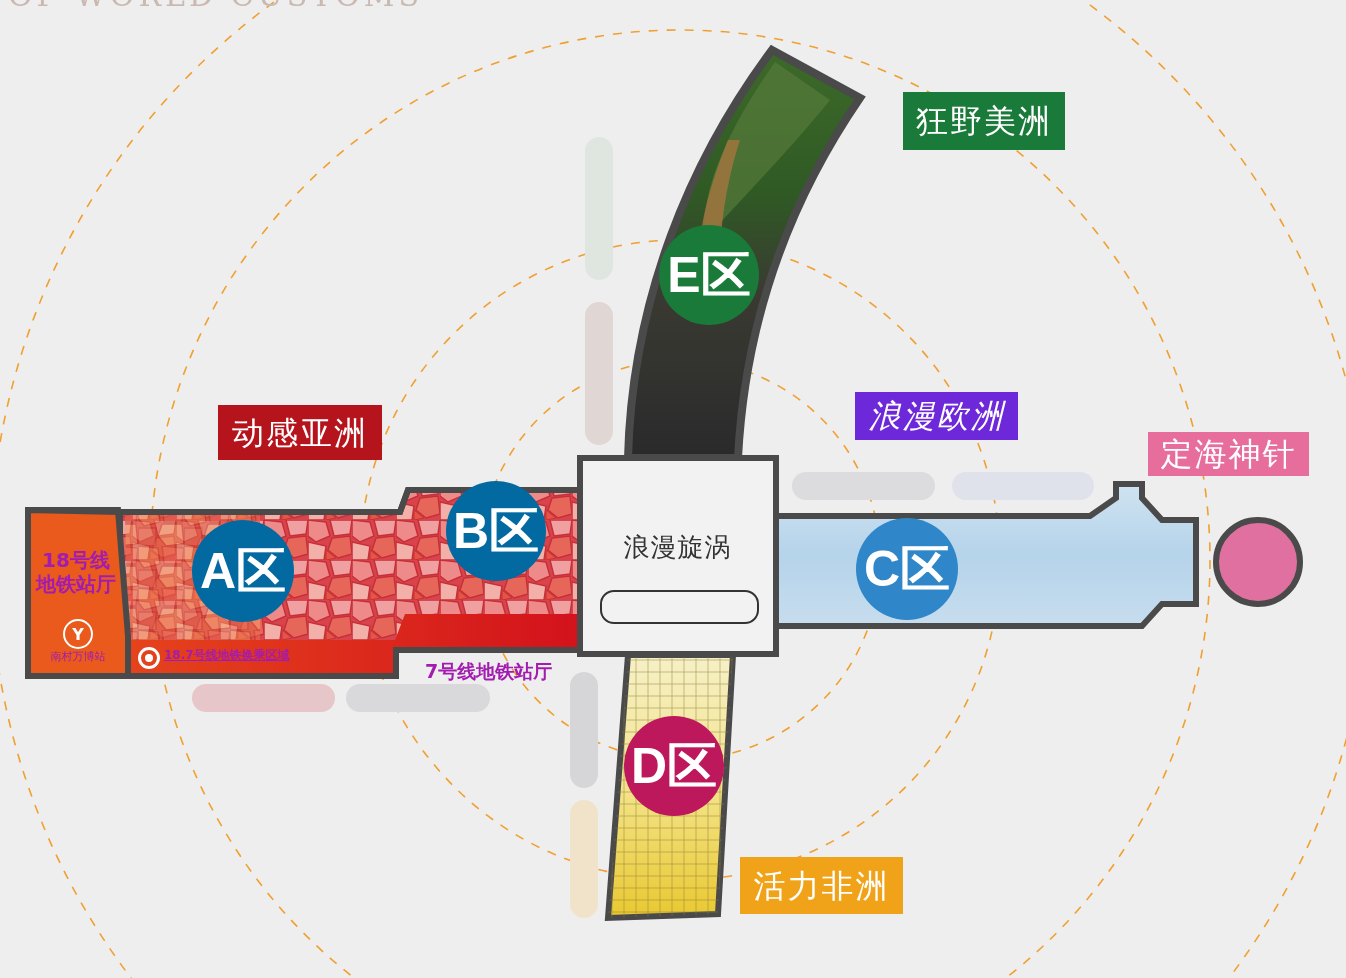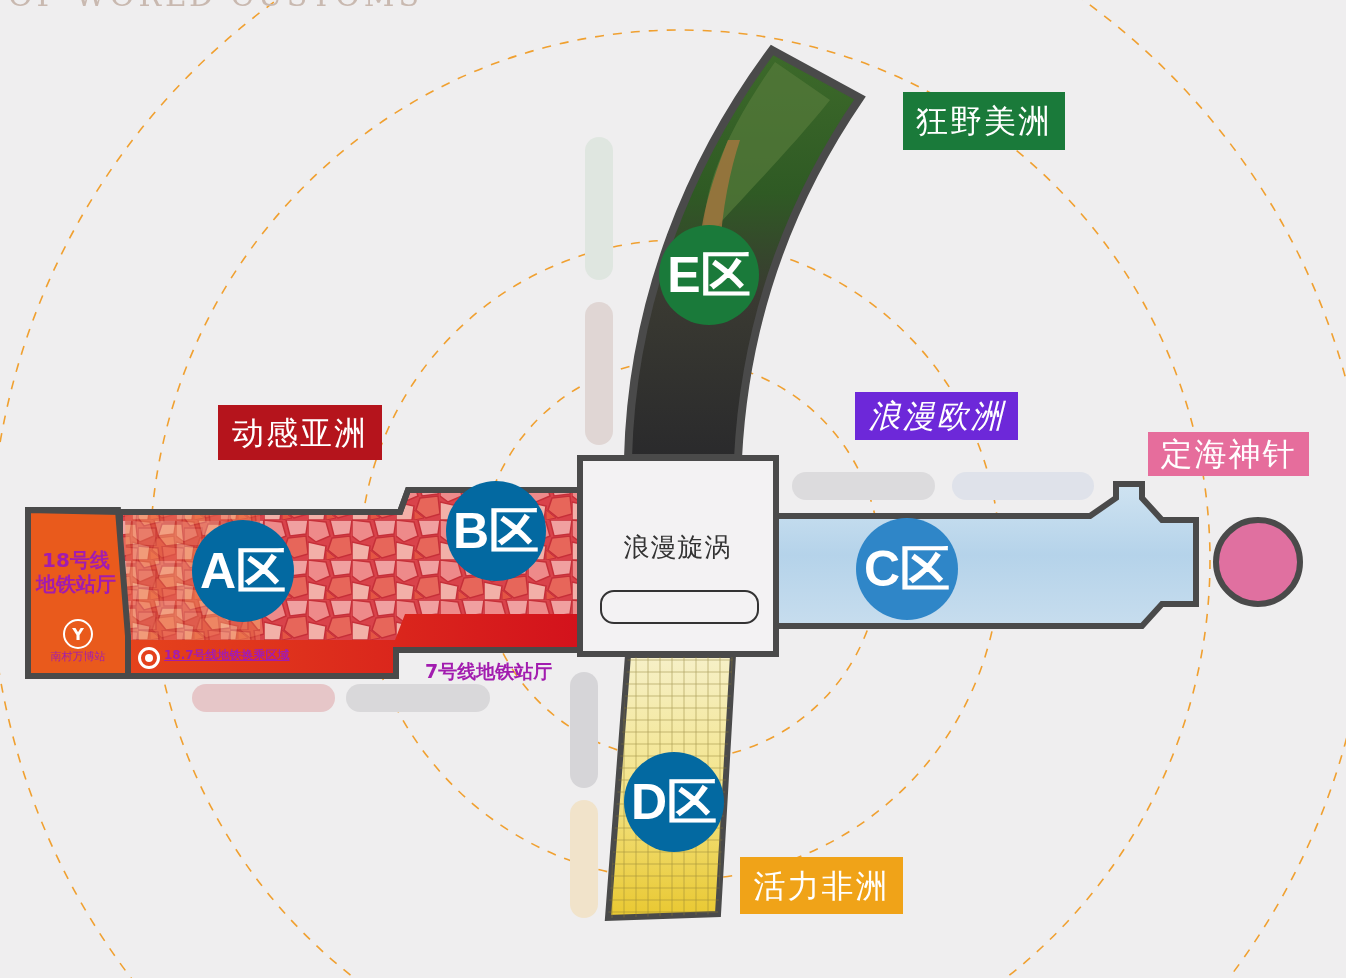--- a/index.html
+++ b/index.html
@@ -124,21 +124,21 @@
 
 <div class="abs tag" style="left:218px;top:405px;width:164px;height:55px;background:#b5141c;">动感亚洲</div>
 <div class="abs tag" style="left:875px;top:92px;width:162px;height:58px;background:#1a7a3a;margin-left:28px;">狂野美洲</div>
 <div class="abs tag" style="left:855px;top:392px;width:163px;height:48px;background:#6d28d9;font-style:italic;">浪漫欧洲</div>
 <div class="abs tag" style="left:740px;top:857px;width:163px;height:57px;background:#f0a318;">活力非洲</div>
 <div class="abs tag" style="left:1148px;top:432px;width:161px;height:44px;background:#e66d9c;">定海神针</div>
 
 <div class="abs zone-badge" style="left:192px;top:520px;width:102px;height:102px;background:#0369a1;">A区</div>
 <div class="abs zone-badge" style="left:446px;top:481px;width:100px;height:100px;background:#0369a1;">B区</div>
 <div class="abs zone-badge" style="left:856px;top:518px;width:102px;height:102px;background:#2f86c8;">C区</div>
-<div class="abs zone-badge" style="left:624px;top:752px;width:100px;height:100px;background:#0369a1;">D区</div>
+<div class="abs zone-badge" style="left:624px;top:716px;width:100px;height:100px;background:#be185d;">D区</div>
 <div class="abs zone-badge" style="left:659px;top:225px;width:100px;height:100px;background:#1a7a3a;">E区</div>
 
 <div class="abs center-title">浪漫旋涡</div>
 <div class="abs center-pill"></div>
 
 <div class="abs station-text" style="left:30px;top:548px;width:92px;font-size:20px;line-height:24px;">
   <div>18号线</div>
   <div>地铁站厅</div>
 </div>
 <div class="abs" style="left:63px;top:619px;width:30px;height:30px;border:2px solid #fff;border-radius:50%;display:flex;align-items:center;justify-content:center;color:#fff;font-size:16px;font-weight:bold;box-sizing:border-box;">Y</div>

